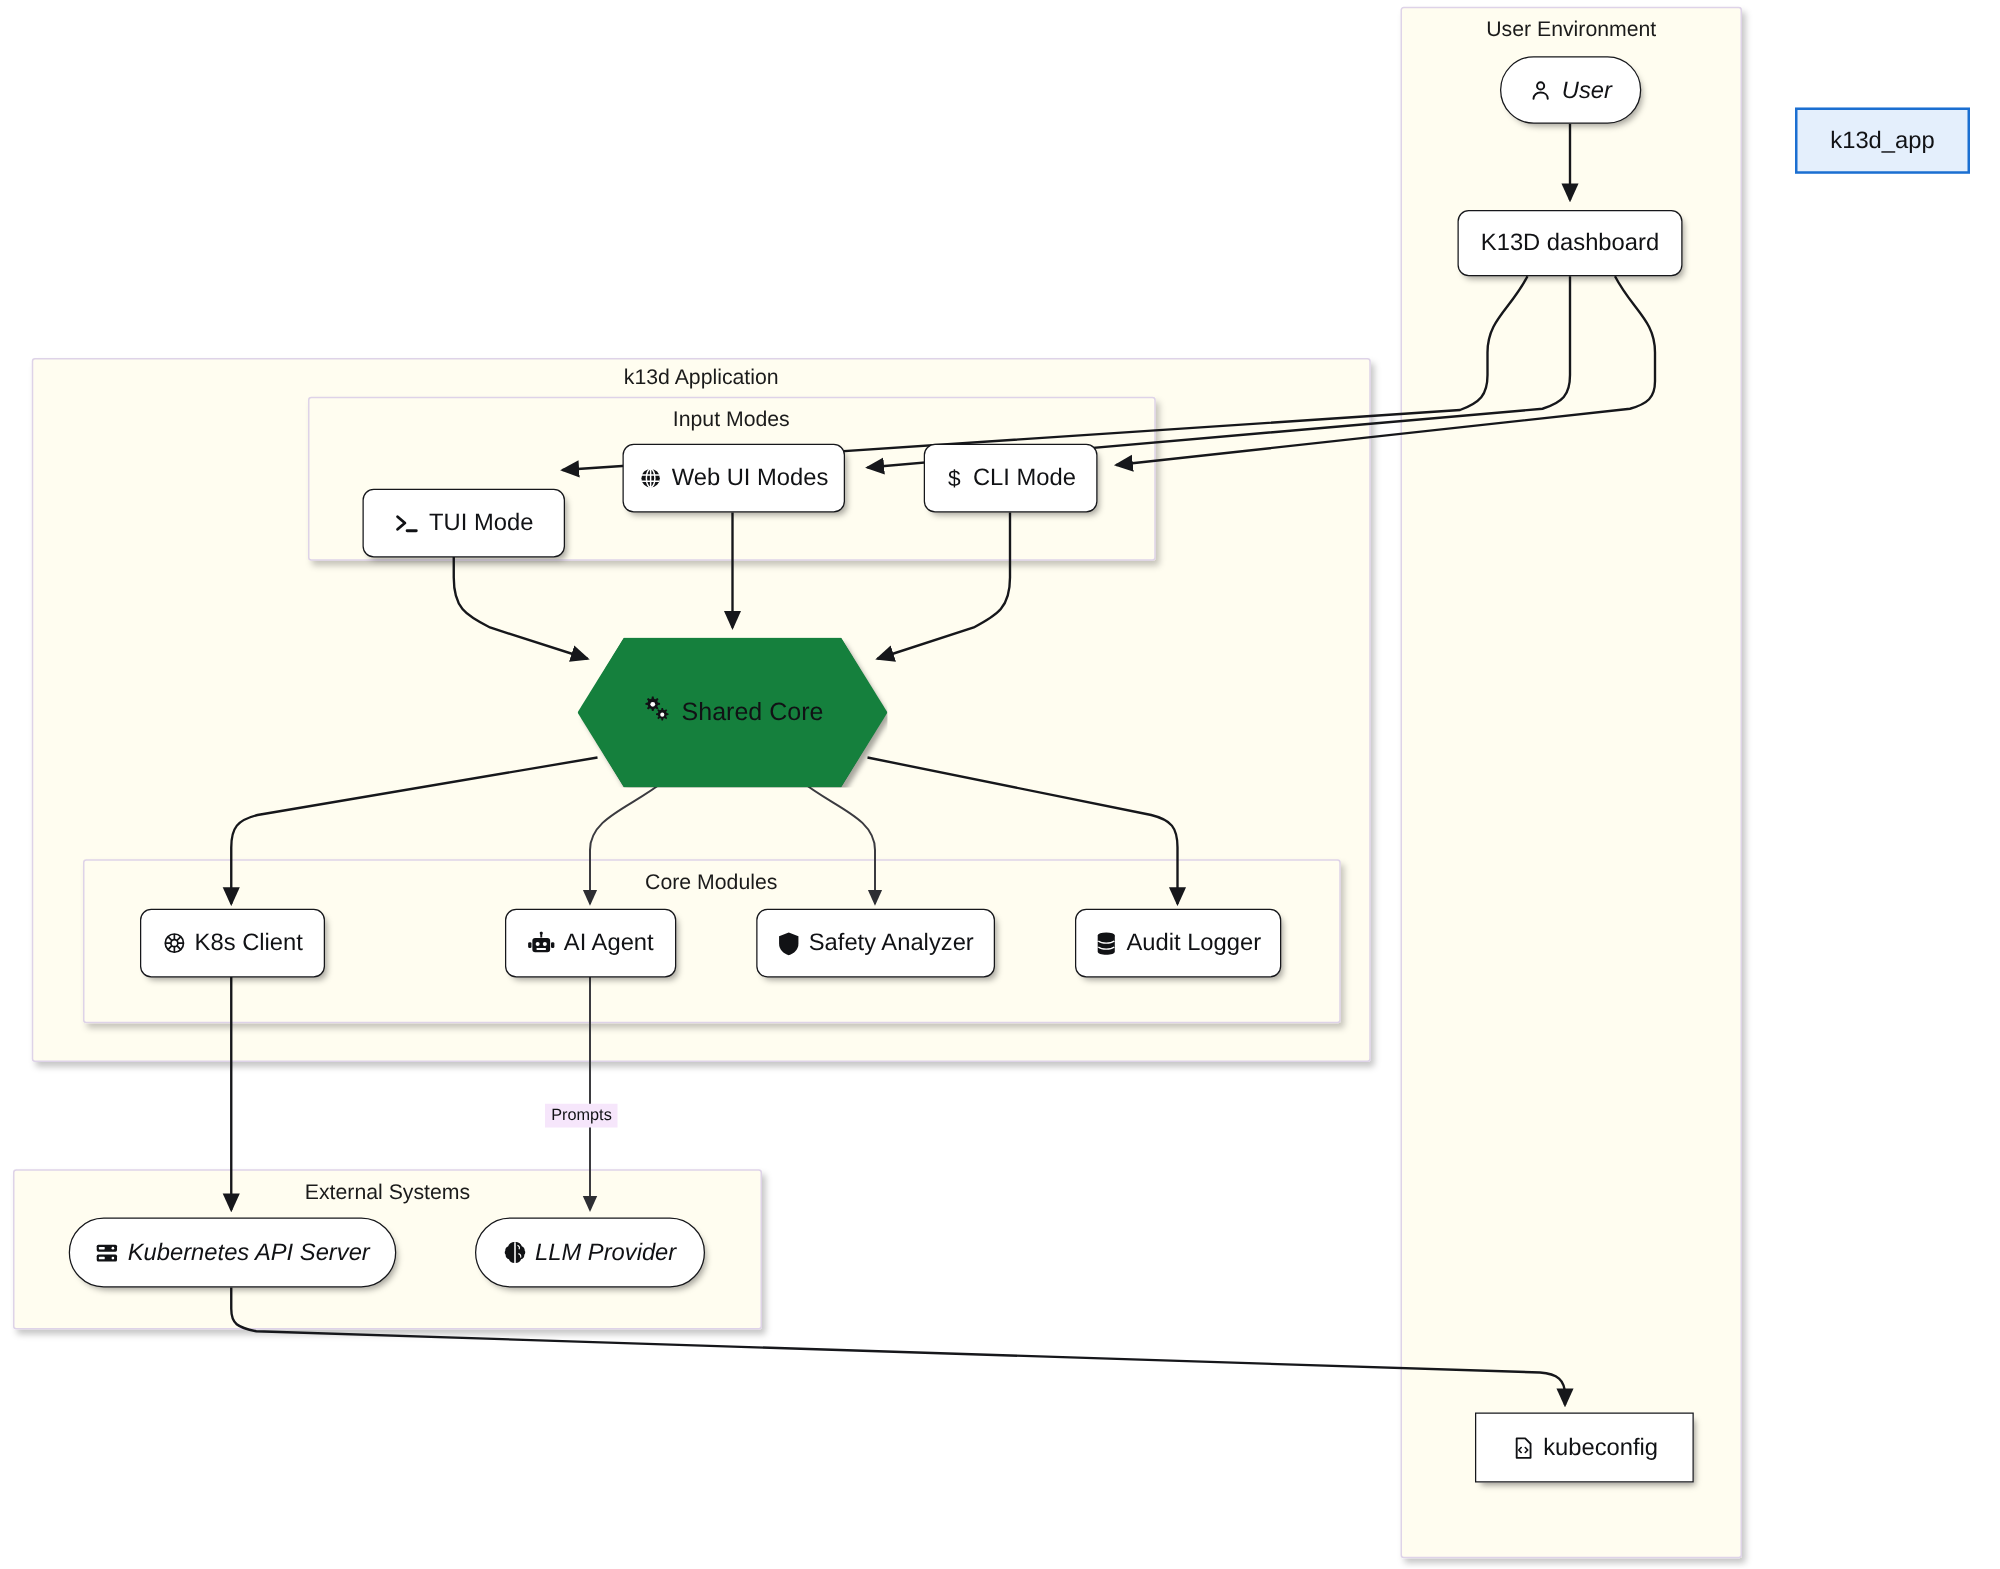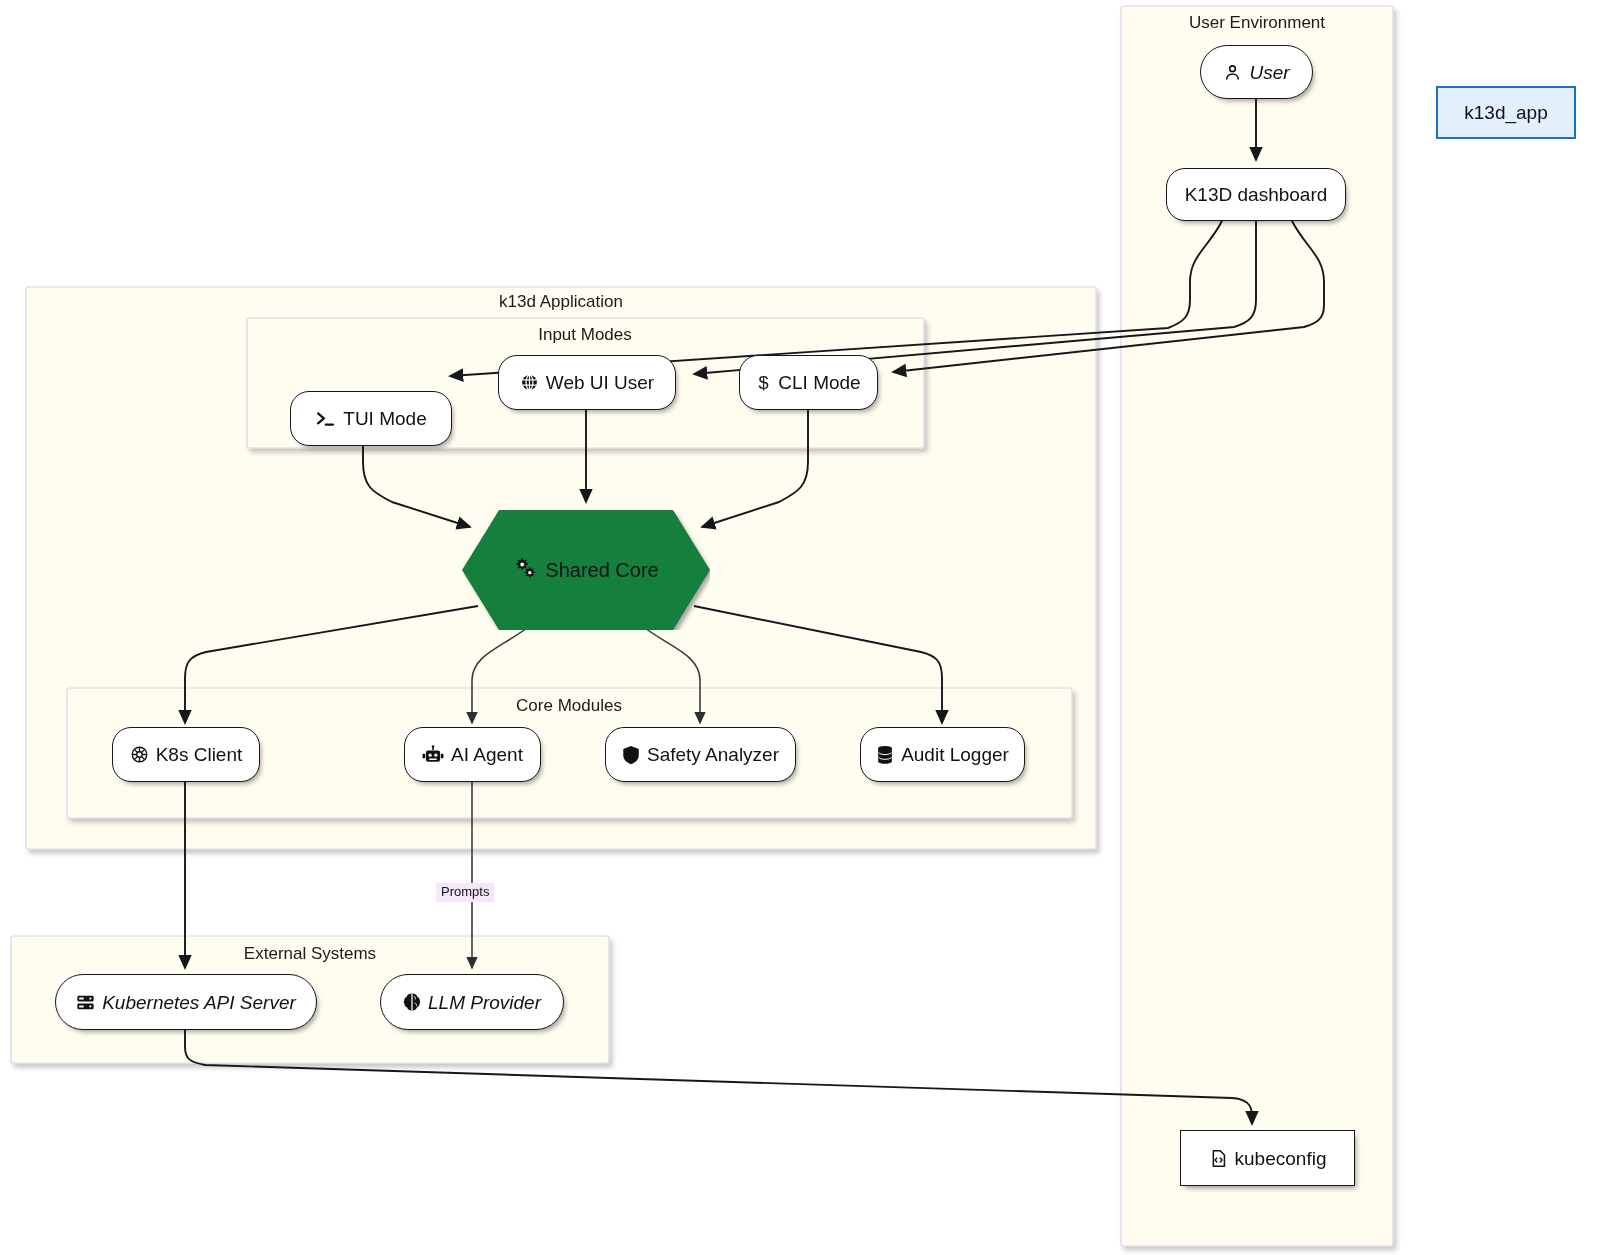--- a/index.html
+++ b/index.html
@@ -62,21 +62,21 @@
     justify-content: center;
     gap: 7px;
     background: #ffffff;
     border: 1.6px solid #16171b;
     color: #111215;
     font-size: 19px;
     line-height: 1;
     white-space: nowrap;
     box-shadow: 3px 4px 5px -2px rgba(0,0,0,0.35);
   }
-  .node.rounded { border-radius: 19px; }
+  .node.rounded { border-radius: 9px; }
   .node.stadium { border-radius: 999px; font-style: italic; }
   .node.sharp { border-radius: 0; box-shadow: 3px 4px 5px -2px rgba(0,0,0,0.4); }
 
   .node .glyph {
     display: inline-flex;
     align-items: center;
     justify-content: center;
     flex: 0 0 auto;
   }
   .node .glyph svg { display: block; }
@@ -241,21 +241,21 @@
   <div class="node rounded" id="node-web-ui-mode" style="left:498px; top:355px; width:178px; height:55px;">
     <span class="glyph">
       <svg width="19" height="19" viewBox="0 0 24 24">
         <circle cx="12" cy="12" r="9.3" fill="#111215"></circle>
         <g fill="none" stroke="#ffffff" stroke-width="1.5">
           <ellipse cx="12" cy="12" rx="4.3" ry="9.3"></ellipse>
           <path d="M3.1 8.8 H20.9 M3.1 15.2 H20.9 M12 2.7 V21.3"></path>
         </g>
       </svg>
     </span>
-    <span class="label">Web UI User</span>
+    <span class="label">Web UI Modes</span>
   </div>
 
   <div class="node rounded" id="node-cli-mode" style="left:739px; top:355px; width:139px; height:55px;">
     <span class="glyph">
       <svg width="15" height="21" viewBox="0 0 14 22">
         <text x="7" y="17.4" text-anchor="middle" font-family="'Liberation Sans', sans-serif" font-size="19" font-weight="400" fill="#111215">$</text>
       </svg>
     </span>
     <span class="label">CLI Mode</span>
   </div>

